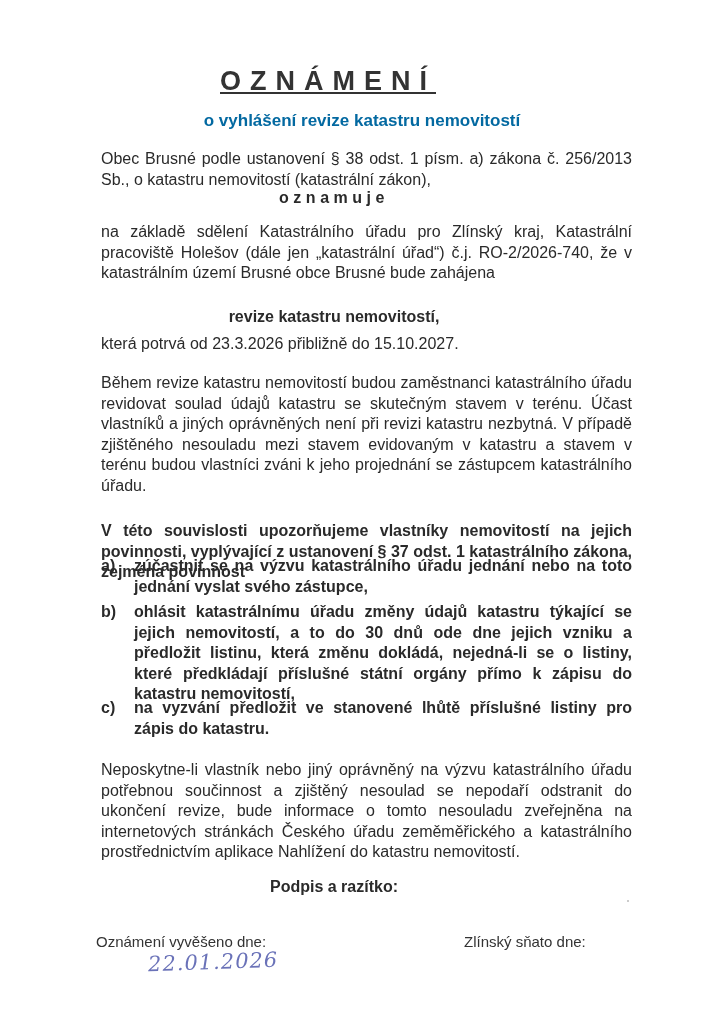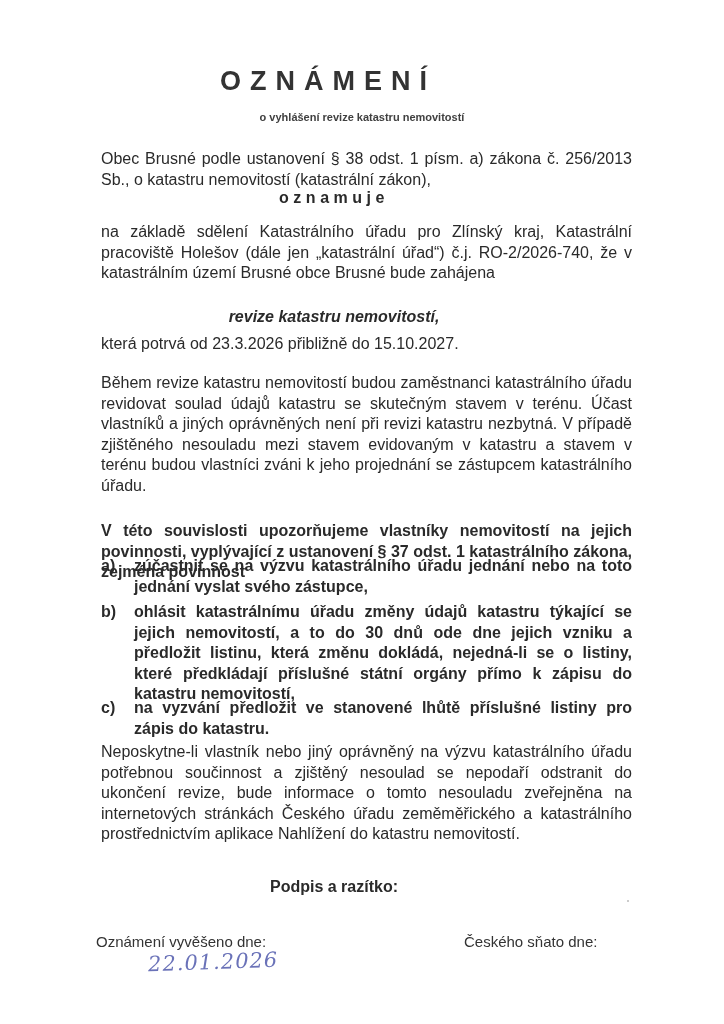--- a/index.html
+++ b/index.html
@@ -3,25 +3,25 @@
   <meta charset="utf-8">
   <style>
     html, body { margin: 0; padding: 0; background: #ffffff; }
     body {
       width: 724px; height: 1024px; position: relative; overflow: hidden;
       font-family: "Liberation Sans", sans-serif; color: #2a2a2a;
     }
     .page { position: absolute; left: 0; top: 0; width: 724px; height: 1024px; }
     .title {
       position: absolute; top: 66px; left: 0; width: 656px; text-align: center;
-      font-size: 27px; font-weight: bold; letter-spacing: 9px; color: #333;
+      font-size: 27px; font-weight: bold; letter-spacing: 9px; color: #333; text-decoration: underline;
     }
     .subtitle {
       position: absolute; top: 111px; left: 0; width: 724px; text-align: center;
-      font-size: 11px; font-weight: bold; color: #404040;
+      font-size: 17px; font-weight: bold; color: #0369a1;
     }
     .block { position: absolute; left: 101px; width: 531px; font-size: 16px; line-height: 20.5px; text-align: justify; }
     .block.bold { font-weight: bold; margin-top: 31px; }
     .center-bold { position: absolute; left: 0; width: 668px; text-align: center; font-size: 16px; font-weight: bold; }
     .spaced { letter-spacing: 4.5px; }
     .list-item { position: absolute; left: 101px; width: 531px; font-size: 16px; line-height: 20.5px; font-weight: bold; }
     .list-item .marker { position: absolute; left: 0; top: 0; }
     .list-item .txt { margin-left: 33px; text-align: justify; display: block; }
     .small { position: absolute; font-size: 15px; color: #333; }
     .handwriting {
@@ -36,21 +36,21 @@
 <div class="page">
   <div class="title">OZNÁMENÍ</div>
   <div class="subtitle">o vyhlášení revize katastru nemovitostí</div>
 
   <div class="block" style="top:139px;margin-top:10px;">Obec Brusné podle ustanovení § 38 odst. 1 písm. a) zákona č. 256/2013 Sb., o katastru nemovitostí (katastrální zákon),</div>
 
   <div class="center-bold spaced" style="top:189px;">oznamuje</div>
 
   <div class="block" style="top:222px;">na základě sdělení Katastrálního úřadu pro Zlínský kraj, Katastrální pracoviště Holešov (dále jen „katastrální úřad“) č.j. RO-2/2026-740, že v katastrálním území Brusné obce Brusné bude zahájena</div>
 
-  <div class="center-bold" style="top:308px;font-style:italic;">revize katastru nemovitostí,</div>
+  <div class="center-bold" style="top:308px;">revize katastru nemovitostí,</div>
 
   <div class="block" style="top:334px;">která potrvá od 23.3.2026 přibližně do 15.10.2027.</div>
 
   <div class="block" style="top:373px;">Během revize katastru nemovitostí budou zaměstnanci katastrálního úřadu revidovat soulad údajů katastru se skutečným stavem v terénu. Účast vlastníků a jiných oprávněných není při revizi katastru nezbytná. V případě zjištěného nesouladu mezi stavem evidovaným v katastru a stavem v terénu budou vlastníci zváni k jeho projednání se zástupcem katastrálního úřadu.</div>
 
   <div class="block bold" style="top:490px;">V této souvislosti upozorňujeme vlastníky nemovitostí na jejich povinnosti, vyplývající z ustanovení § 37 odst. 1 katastrálního zákona, zejména povinnost</div>
 
   <div class="list-item" style="top:556px;">
     <span class="marker">a)</span>
     <span class="txt">zúčastnit se na výzvu katastrálního úřadu jednání nebo na toto jednání vyslat svého zástupce,</span>
@@ -59,23 +59,23 @@
   <div class="list-item" style="top:602px;">
     <span class="marker">b)</span>
     <span class="txt">ohlásit katastrálnímu úřadu změny údajů katastru týkající se jejich nemovitostí, a to do 30 dnů ode dne jejich vzniku a předložit listinu, která změnu dokládá, nejedná-li se o listiny, které předkládají příslušné státní orgány přímo k zápisu do katastru nemovitostí,</span>
   </div>
 
   <div class="list-item" style="top:698px;">
     <span class="marker">c)</span>
     <span class="txt">na vyzvání předložit ve stanovené lhůtě příslušné listiny pro zápis do katastru.</span>
   </div>
 
-  <div class="block" style="top:742px;">Neposkytne-li vlastník nebo jiný oprávněný na výzvu katastrálního úřadu potřebnou součinnost a zjištěný nesoulad se nepodaří odstranit do ukončení revize, bude informace o tomto nesouladu zveřejněna na internetových stránkách Českého úřadu zeměměřického a katastrálního prostřednictvím aplikace Nahlížení do katastru nemovitostí.</div>
+  <div class="block" style="top:760px;">Neposkytne-li vlastník nebo jiný oprávněný na výzvu katastrálního úřadu potřebnou součinnost a zjištěný nesoulad se nepodaří odstranit do ukončení revize, bude informace o tomto nesouladu zveřejněna na internetových stránkách Českého úřadu zeměměřického a katastrálního prostřednictvím aplikace Nahlížení do katastru nemovitostí.</div>
 
   <div class="center-bold" style="top:878px;text-align:center;">Podpis a razítko:</div>
 
   <div class="small" style="left:96px; top:933px;">Oznámení vyvěšeno dne:</div>
   <div class="handwriting">22.01.2026</div>
 
-  <div class="small" style="left:464px; top:933px;">Českého sňato dne:</div>
+  <div class="small" style="left:464px; top:933px;">Zlínský sňato dne:</div>
 
   <div class="speck" style="left:627px; top:900px;"></div>
 </div>
 
 </body></html>

